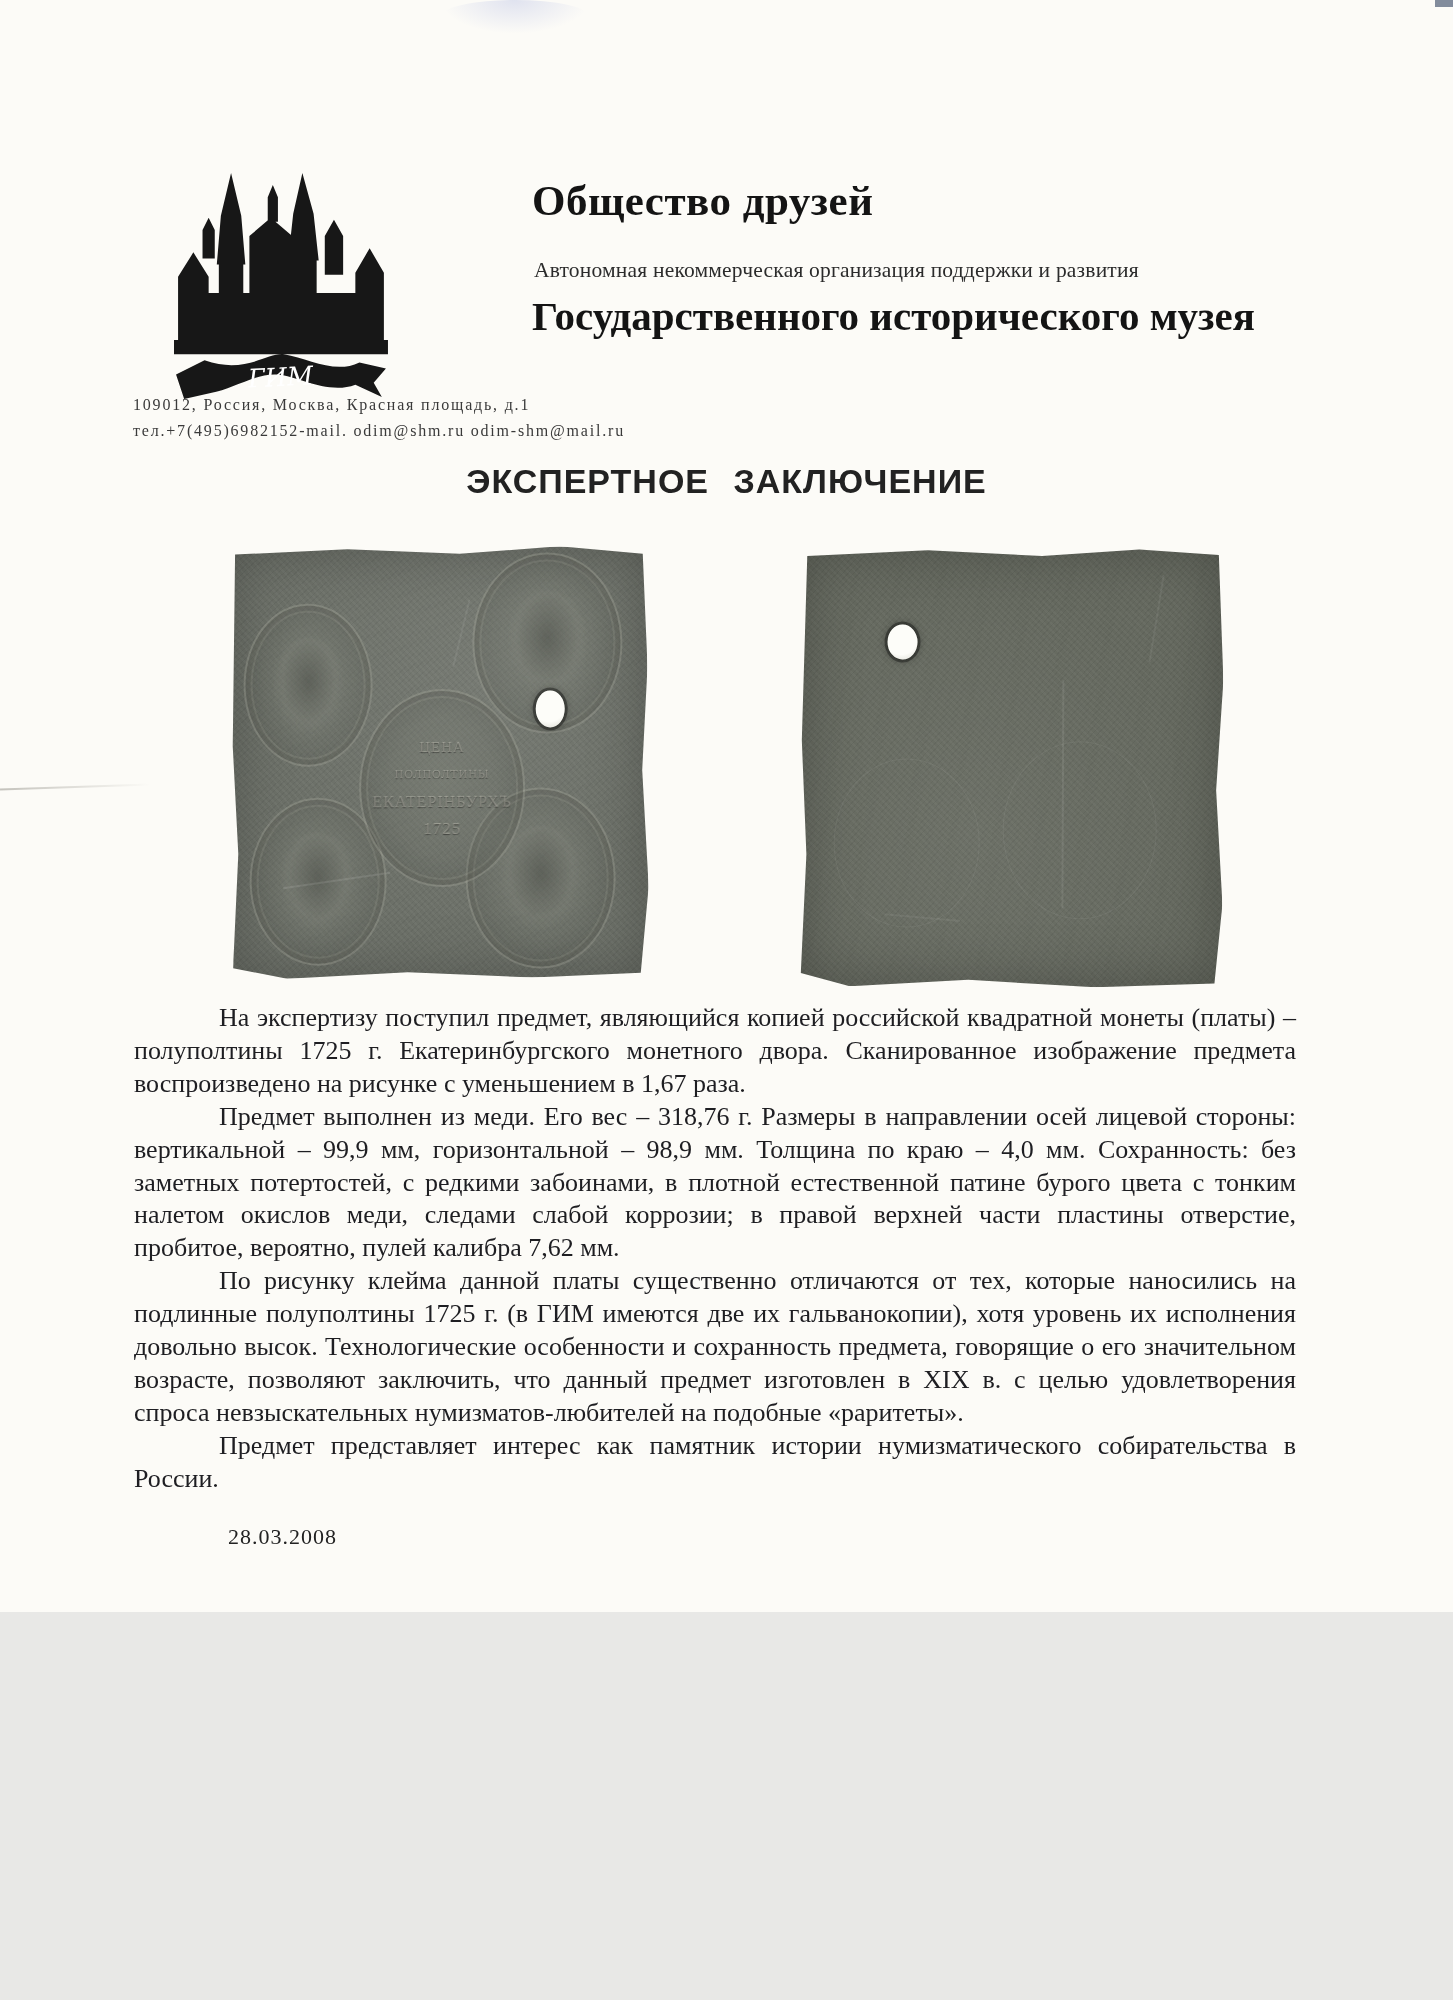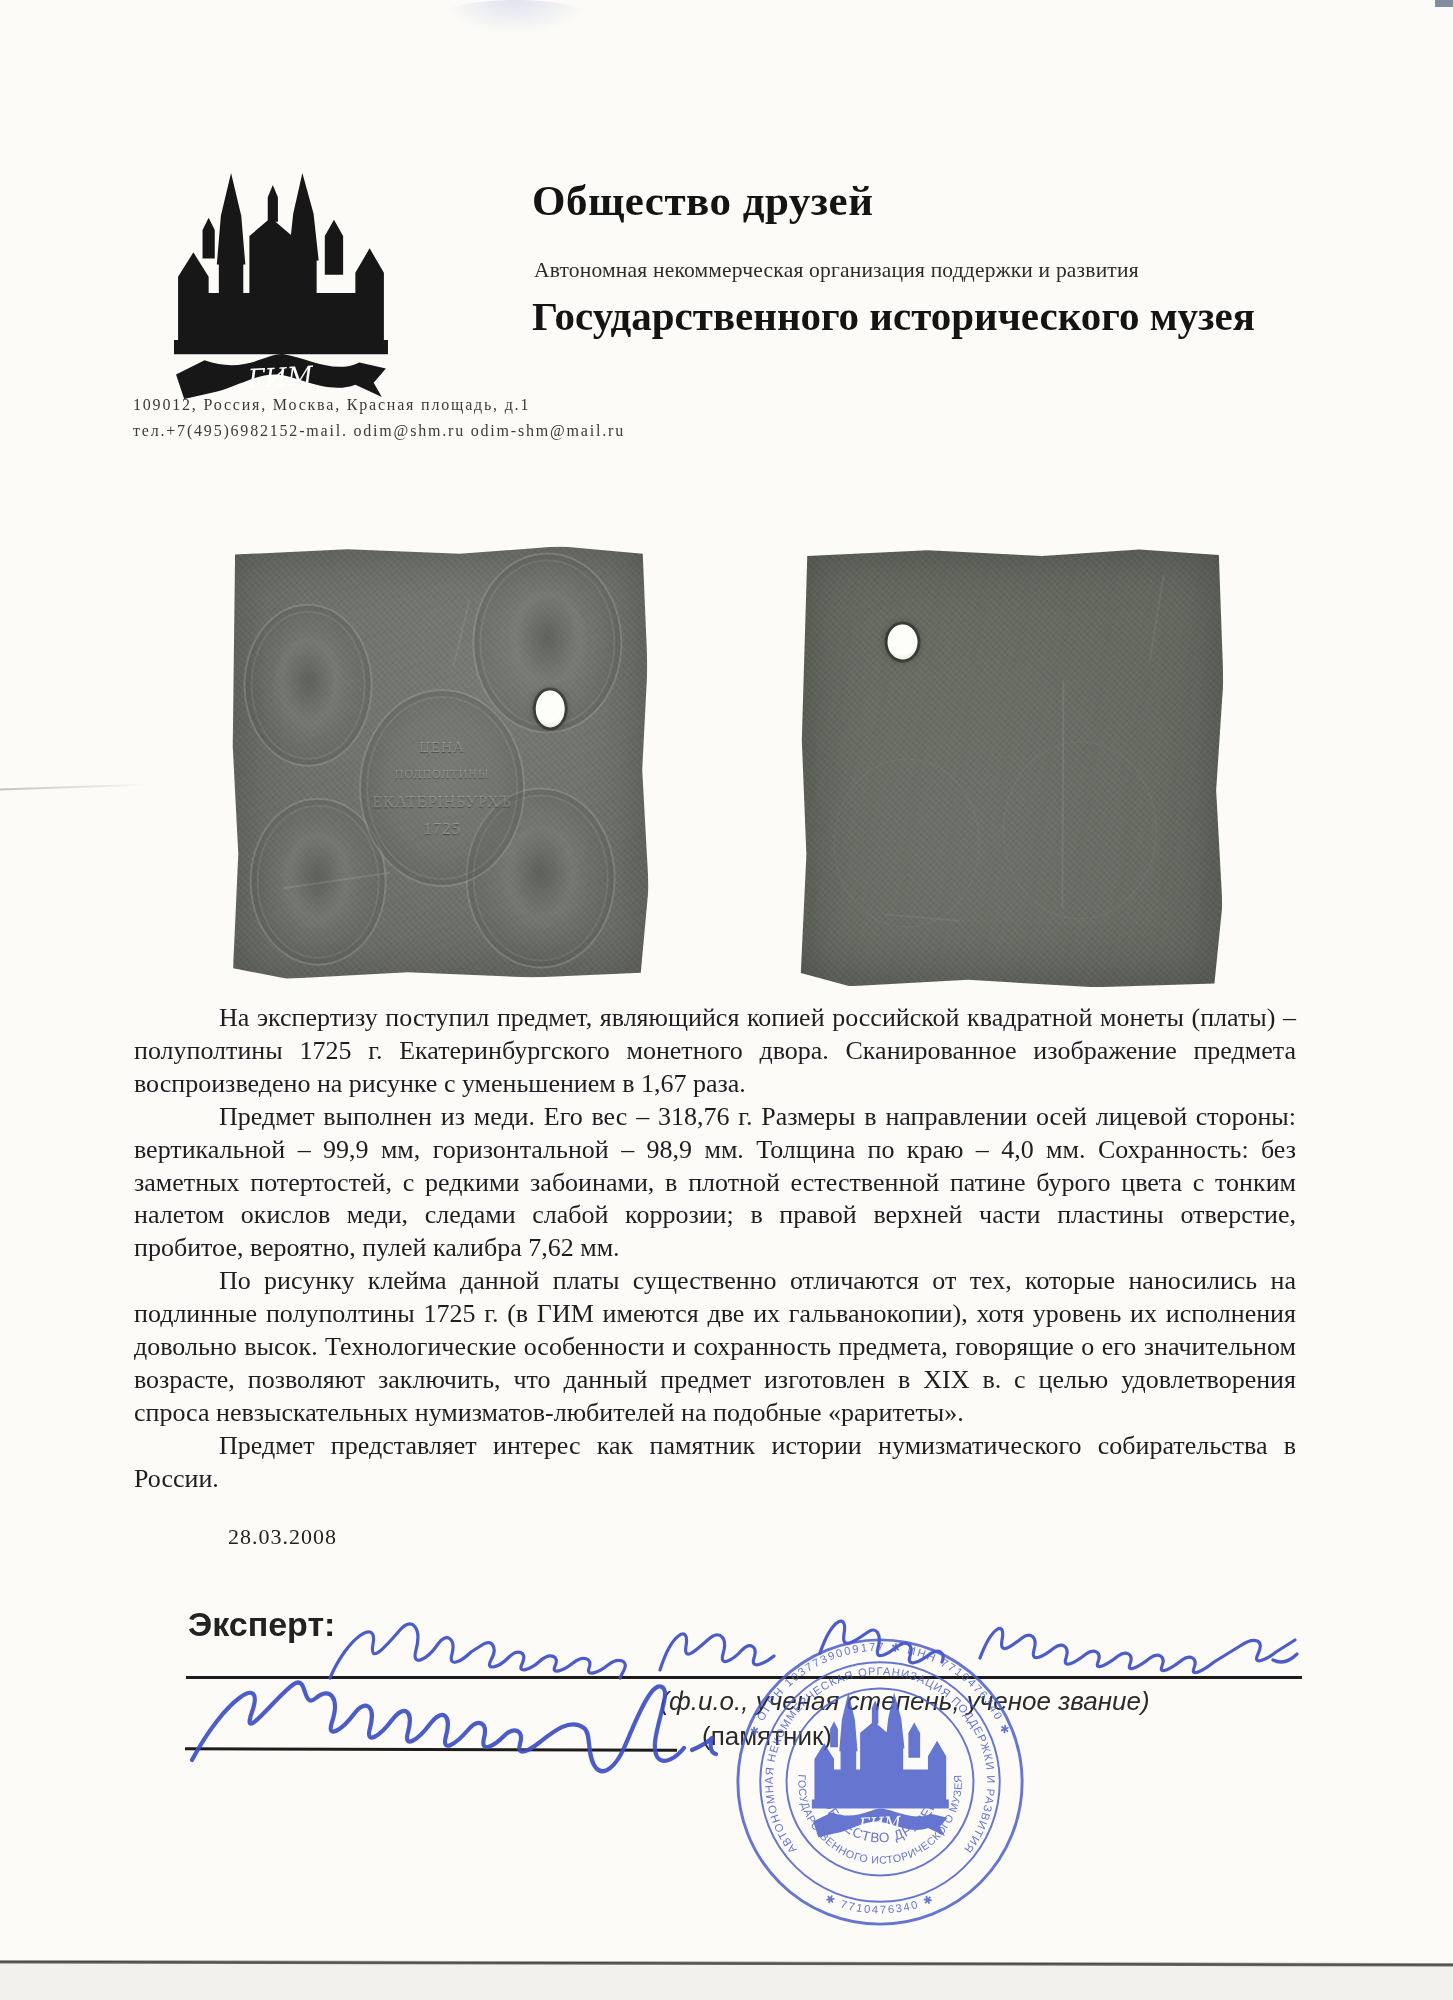--- a/index.html
+++ b/index.html
@@ -1,16 +1,16 @@
 <!DOCTYPE html>
 <html><head>
 <meta charset="utf-8">
 <style>
   html,body{margin:0;padding:0;background:#e8e8e6;}
-  .page{position:relative;width:1453px;height:2000px;margin:0 auto;
+  .page{position:relative;width:1453px;height:1612px;margin:0 auto;
         background:#fcfbf7;overflow:hidden;
         font-family:"Liberation Serif", serif;color:#1e1e22;}
   .abs{position:absolute;}
 
   
   .org1{left:532px;top:176px;font-size:43px;font-weight:bold;letter-spacing:.5px;color:#141414;}
   .org2{left:534px;top:258px;font-size:21.5px;color:#2b2b2b;letter-spacing:.2px;}
   .org3{left:532px;top:292px;font-size:41px;font-weight:bold;color:#141414;}
   .addr{left:133px;top:392px;font-size:16px;line-height:26px;letter-spacing:1.8px;color:#3a3a3a;}
 
@@ -123,20 +123,21 @@
 
   <div class="abs org1">Общество друзей</div>
   <div class="abs org2">Автономная некоммерческая организация поддержки и развития</div>
   <div class="abs org3">Государственного исторического музея</div>
 
   <div class="abs addr">
     <div>109012, Россия, Москва, Красная площадь, д.1</div>
     <div>тел.+7(495)6982152-mail. odim@shm.ru odim-shm@mail.ru</div>
   </div>
 
+  <div class="abs doc-title">ЭКСПЕРТНОЕ  ЗАКЛЮЧЕНИЕ</div>
 
   <div class="abs plate plate-l">
     <div class="oval ov-tl"></div>
     <div class="oval ov-tr"></div>
     <div class="oval ov-bl"></div>
     <div class="oval ov-br"></div>
     <div class="oval ov-c">
       <div class="stampline sl0">ЦЕНА</div>
       <div class="stampline sl1">ПОЛПОЛТИНЫ</div>
       <div class="stampline sl2">ЕКАТЕРIНБУРХЪ</div>

